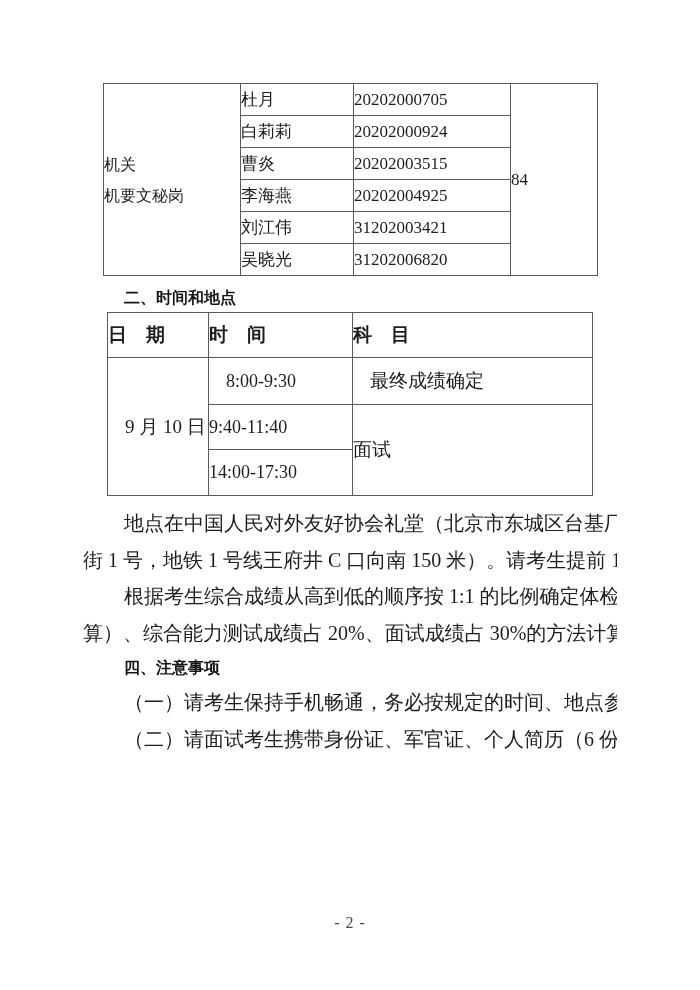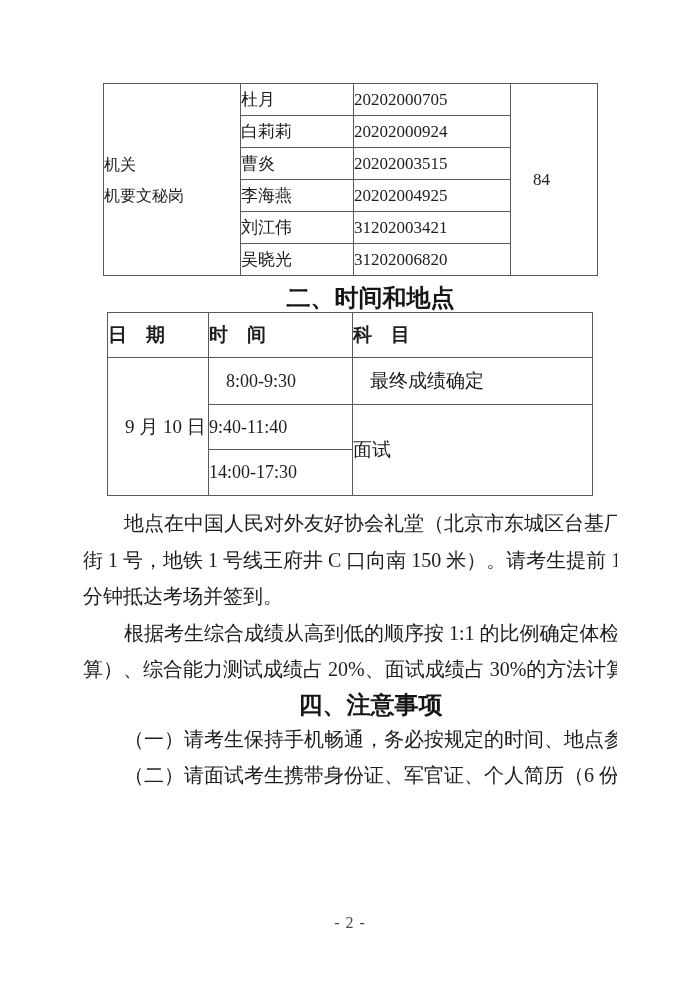--- a/index.html
+++ b/index.html
@@ -25,42 +25,41 @@
     overflow: hidden;
   }
 
   .results-table { margin-left: 20px; width: 494px; }
   .results-table td { height: 31px; font-size: 17px; }
   .results-table .col-pos  { width: 137px; }
   .results-table .col-name { width: 113px; }
   .results-table .col-id   { width: 157px; }
   .results-table .col-score{ width: 87px; }
   .results-table .pos-cell { font-size: 16px; line-height: 31px; }
-  .results-table .score-cell { font-size: 17px; padding-left: 22px; }
+  .results-table .score-cell { font-size: 17px; }
 
   .schedule-table { margin-left: 24px; width: 485px; }
   .schedule-table td { font-size: 19px; }
   .schedule-table .col-date { width: 101px; }
   .schedule-table .col-time { width: 144px; }
   .schedule-table .col-subj { width: 240px; }
   .schedule-table .hdr td { height: 44px; font-weight: bold; }
   .schedule-table .r1 td { height: 46px; padding-left: 17px; }
   .schedule-table .r2 td { height: 44px; }
   .schedule-table .r3 td { height: 45px; }
   .schedule-table .time-cell { font-size: 18px; }
 
   
   .sec-heading {
     font-family: "Liberation Sans", "DejaVu Sans", sans-serif;
     font-weight: bold;
-    font-size: 24px;
+    font-size: 16px;
     line-height: 20px;
     padding-left: 41px;
     color: #151515;
-    text-align: center;
   }
   .h2 { margin-top: 12px; margin-bottom: 4px; }
   .h3 { margin-top: 5px;  margin-bottom: 5px; }
   .h4 { margin-top: 7px;  margin-bottom: 6px; }
 
   
   .para { font-size: 20px; }
   .p1 { margin-top: 9px; }
   .line {
     height: 36.5px;
@@ -155,21 +154,20 @@
       </tr>
       <tr class="r3">
         <td class="time-cell">14:00-17:30</td>
       </tr>
     </tbody>
   </table>
 
   <div class="para p1">
     <div class="line indent">地点在中国人民对外友好协会礼堂（北京市东城区台基厂大</div>
     <div class="line">街 1 号，地铁 1 号线王府井 C 口向南 150 米）。请考生提前 15</div>
-    <div class="line last">分钟抵达考场并签到。</div>
   </div>
 
 
   <div class="para">
     <div class="line indent">根据考生综合成绩从高到低的顺序按 1:1 的比例确定体检和</div>
     <div class="line">算）、综合能力测试成绩占 20%、面试成绩占 30%的方法计算。</div>
   </div>
 
   <div class="sec-heading h4">四、注意事项</div>
 

